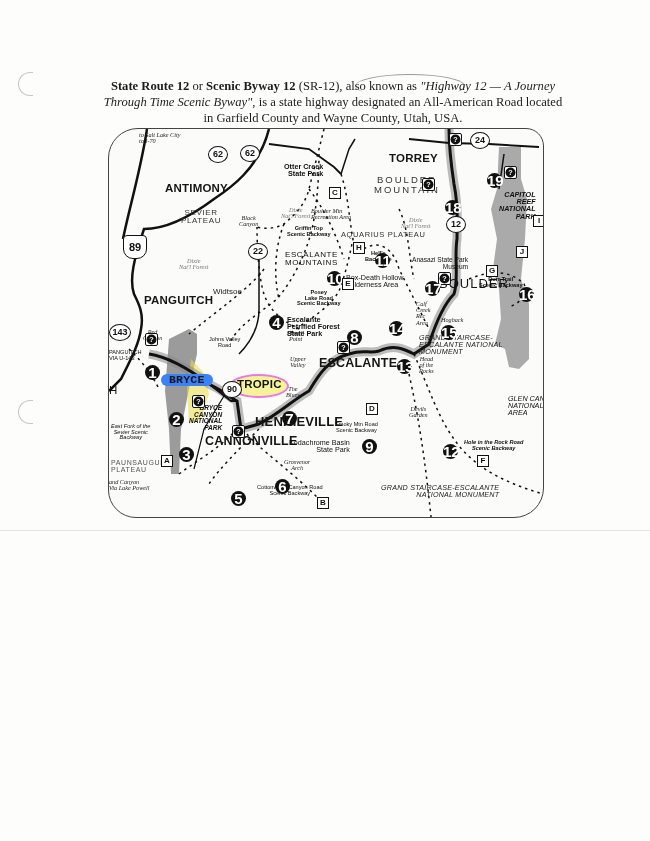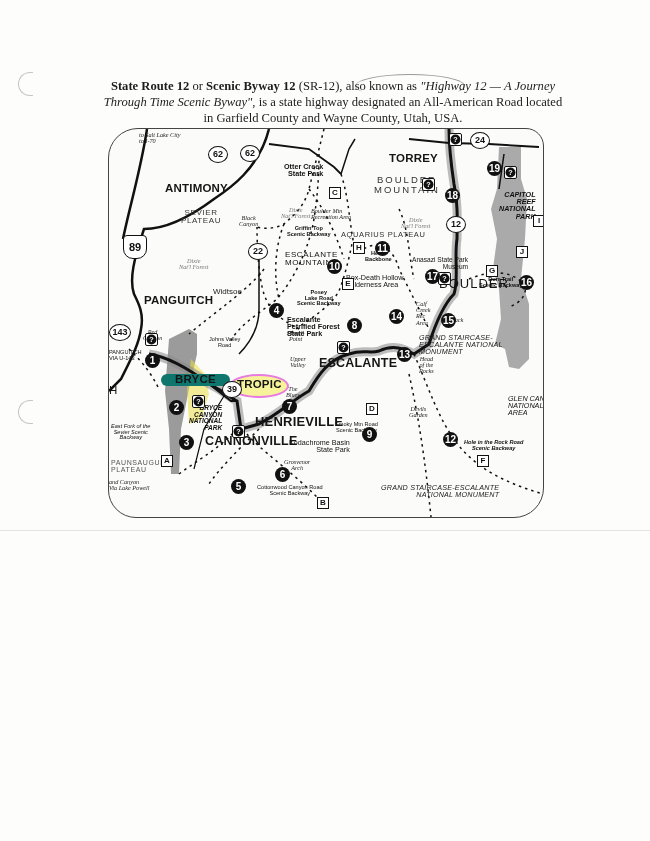--- a/index.html
+++ b/index.html
@@ -11,27 +11,27 @@
   .circ{position:absolute;left:355px;top:74px;width:108px;height:22px;border:1px solid #9a9a9a;border-radius:50%;border-bottom-color:transparent;border-left-color:#bbb;}
   .map{position:absolute;left:108px;top:128px;width:434px;height:388px;border:1.3px solid #444;border-radius:30px 18px 30px 28px;background:#fbfbfa;overflow:hidden;}
   .map svg{position:absolute;left:0;top:0;}
   .lbl{position:absolute;font-family:"Liberation Sans",sans-serif;color:#151515;white-space:nowrap;line-height:1;}
   .town{font-size:11.5px;font-weight:bold;letter-spacing:0.2px;}
   .region{font-size:8px;color:#333;letter-spacing:0.6px;text-align:center;}
   .small{font-size:6.2px;font-family:"Liberation Serif",serif;font-style:italic;color:#222;text-align:center;}
   .smallb{font-size:5.6px;font-weight:bold;text-align:center;color:#111;}
   .park{font-size:7.2px;font-weight:bold;text-align:right;color:#111;}
   .monu{font-size:7.2px;font-style:italic;text-align:right;color:#222;letter-spacing:0.2px;}
-  .num{position:absolute;width:15px;height:15px;border-radius:50%;background:#111;color:#fff;font-family:"Liberation Sans",sans-serif;font-weight:bold;font-size:10px;text-align:center;line-height:15px;}
+  .num{position:absolute;width:15px;height:15px;border-radius:50%;background:#111;color:#fff;font-family:"Liberation Sans",sans-serif;font-weight:bold;font-size:15px;text-align:center;line-height:15px;margin-top:12px;}
   .route{position:absolute;width:18px;height:15px;border:1.3px solid #111;border-radius:50%;background:#fff;font-family:"Liberation Sans",sans-serif;font-weight:bold;font-size:9px;text-align:center;line-height:15px;color:#111;}
   .shield{position:absolute;width:22px;height:22px;background:#fff;border:1.6px solid #111;border-radius:4px 4px 10px 10px;font-family:"Liberation Sans",sans-serif;font-weight:bold;font-size:11px;text-align:center;line-height:22px;color:#111;}
   .info{position:absolute;width:11px;height:11px;border:1.5px solid #111;background:#fff;border-radius:2px;}
   .info::after{content:"?";position:absolute;left:0;top:0;width:11px;height:11px;border-radius:50%;background:#111;color:#fff;font:bold 8px/11px "Liberation Sans",sans-serif;text-align:center;transform:scale(.9);}
   .letter{position:absolute;width:10px;height:10px;border:1.3px solid #111;background:#fff;font:bold 8px/10px "Liberation Sans",sans-serif;text-align:center;color:#111;}
-  .hl-yellow{background:#0f766e;border-radius:8px;padding:0 14px;}
+  .hl-yellow{background:#3b82f6;border-radius:8px;padding:0 8px;font-family:Liberation Mono, monospace;}
   .tropic-ring{position:absolute;left:120px;top:245px;width:56px;height:20px;border:2.4px solid #e77be0;border-radius:50%;background:#f7f39a;}
 </style>
 </head>
 <body>
 
 <div class="hole" style="left:18px;top:72px;"></div>
 <div class="hole" style="left:18px;top:400px;"></div>
 
 <div class="circ"></div>
 <div class="caption">
@@ -190,21 +190,21 @@
 VIA U-143</div>
   <div class="lbl small" style="left:0px;top:350px;white-space:pre;text-align:left;">and Canyon
 Via Lake Powell</div>
   <div class="lbl town" style="left:0px;top:256px;font-weight:normal;">H</div>
 
   <div class="route" style="left:99px;top:17px;">62</div>
   <div class="route" style="left:131px;top:16px;">62</div>
   <div class="route" style="left:139px;top:114px;">22</div>
   <div class="route" style="left:361px;top:3px;">24</div>
   <div class="route" style="left:337px;top:87px;">12</div>
-  <div class="route" style="left:113px;top:252px;">39</div>
+  <div class="route" style="left:113px;top:252px;">90</div>
   <div class="route" style="left:0px;top:195px;width:20px;">143</div>
   <div class="shield" style="left:14px;top:106px;">89</div>
 
   <div class="info" style="left:340px;top:4px;"></div>
   <div class="info" style="left:313px;top:49px;"></div>
   <div class="info" style="left:395px;top:37px;"></div>
   <div class="info" style="left:329px;top:143px;"></div>
   <div class="info" style="left:36px;top:204px;"></div>
   <div class="info" style="left:83px;top:266px;"></div>
   <div class="info" style="left:123px;top:296px;"></div>

